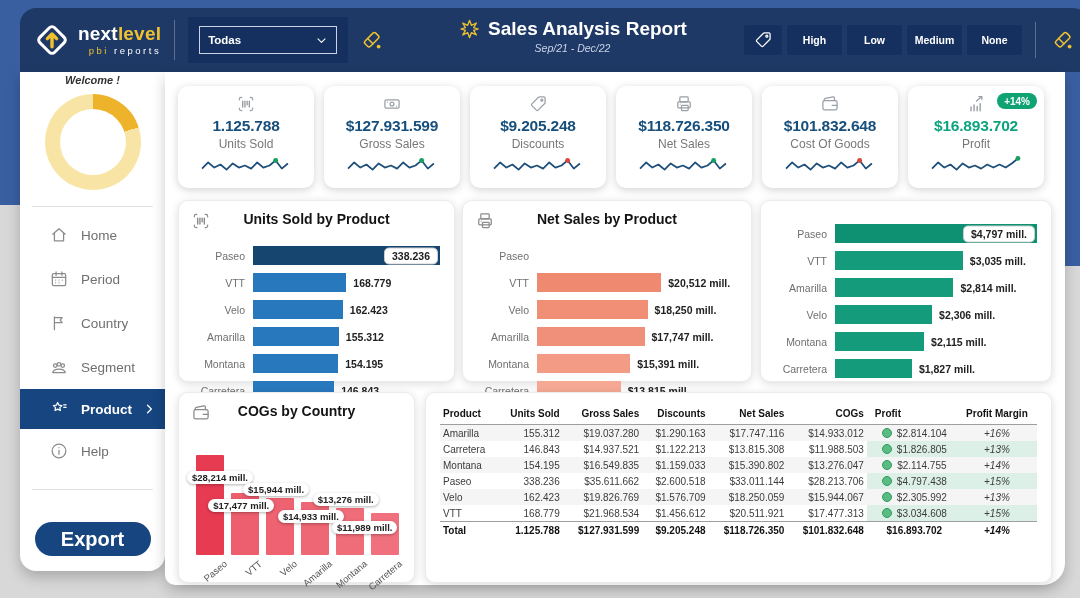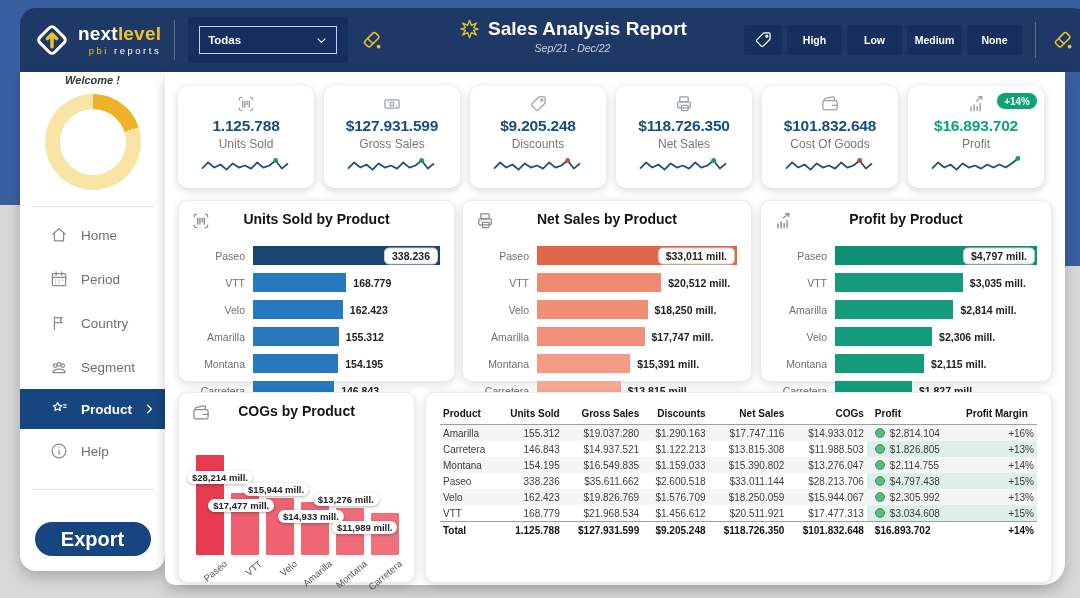--- a/index.html
+++ b/index.html
@@ -103,22 +103,22 @@
   .ptable{width:100%;border-collapse:collapse;margin-top:2px;}
   .ptable th{font-size:10px;font-weight:700;color:#111;text-align:right;padding:3px 3px 5px;
     border-bottom:1.5px solid #9e9e9e;white-space:nowrap;}
   .ptable th:first-child{text-align:left;}
   .ptable th.col-profit{text-align:left;padding-left:8px;}
   .ptable th.col-margin{text-align:center;}
   .ptable td{font-size:10px;color:#3c3c3c;padding:2.5px 3px;text-align:right;white-space:nowrap;}
   .ptable td:first-child{text-align:left;}
   .ptable tr.odd td{background:#f5f5f5;}
   .ptable td.cell-green{background:#DDF0E7;}
-  .ptable td.cell-profit{text-align:left;padding-left:8px;}
-  .ptable td.cell-margin{text-align:right;}
+  .ptable td.cell-profit{text-align:center;padding-left:8px;}
+  .ptable td.cell-margin{text-align:center;font-style:italic;}
   .ptable tr.total td{font-weight:700;color:#111;border-top:1.5px solid #9e9e9e;background:#fff;}
   .dot{display:inline-block;width:10px;height:10px;border-radius:50%;background:#5ABB83;
     border:1.5px solid #2F9C5F;margin-right:5px;vertical-align:-1.5px;box-sizing:border-box;}
 </style>
 </head>
 <body>
 
 <div class="stage">
   <div class="bg-top"></div>
   <div class="bg-right"></div>
@@ -440,25 +440,20 @@
               <rect x="4.5" y="9.5" width="15" height="7" rx="1.2"></rect>
               <rect x="9" y="13.5" width="8" height="6.5" rx="1"></rect>
               <path d="M7.4 12h.01"></path>
             </svg>
           </span>
         <h2>Net Sales by Product</h2>
       </div>
       <div class="hbars" id="chart-1">
           <div class="hrow">
             <span class="hlabel">Paseo</span>
-            <span class="htrack">
-              <span class="hbar" style="width:100%;background:#E2674A;">
-                <span class="chip">$33,011 mill.</span>
-              </span>
-            </span>
           </div>
           <div class="hrow">
             <span class="hlabel">VTT</span>
             <span class="htrack">
               <span class="hbar" style="width:62.1368634697525%;background:#EF8A70;"></span>
               <span class="hval">$20,512 mill.</span>
             </span>
           </div>
           <div class="hrow">
             <span class="hlabel">Velo</span>
@@ -485,29 +480,20 @@
             <span class="hlabel">Carretera</span>
             <span class="htrack">
               <span class="hbar" style="width:41.84968646814698%;background:#F5A995;"></span>
               <span class="hval">$13,815 mill.</span>
             </span>
           </div>
         </div>
     </section>
 
     <section class="card" id="card-profit">
-      <div class="card-title-row">
-        <span class="c-icon">
-            <svg width="20" height="20" viewBox="0 0 24 24" fill="none" stroke="currentColor" stroke-width="1.5" stroke-linecap="round" stroke-linejoin="round">
-              <path d="M6 20v-4.5M9.7 20v-7M13.4 20v-5M17 20v-8.5" stroke-width="1.7"></path>
-              <path d="M12.5 8.5 19 3M19 3h-3.6M19 3v3.6"></path>
-            </svg>
-          </span>
-        <h2>Profit by Product</h2>
-      </div>
       <div class="hbars" id="chart-2">
           <div class="hrow">
             <span class="hlabel">Paseo</span>
             <span class="htrack">
               <span class="hbar" style="width:100%;background:#0E9173;">
                 <span class="chip">$4,797 mill.</span>
               </span>
             </span>
           </div>
           <div class="hrow">
@@ -550,21 +536,21 @@
 
     <section class="card" id="card-cogs">
       <div class="card-title-row">
         <span class="c-icon">
             <svg width="20" height="20" viewBox="0 0 24 24" fill="none" stroke="currentColor" stroke-width="1.5" stroke-linecap="round" stroke-linejoin="round">
               <path d="M5 8V7.2c0-.9.65-1.7 1.55-1.9l8.9-1.9c.95-.2 1.85.5 1.85 1.5V8"></path>
               <rect x="3.5" y="8" width="17" height="11" rx="2"></rect>
               <path d="M14.5 13.5h6"></path>
             </svg>
           </span>
-        <h2>COGs by Product</h2>
+        <h2>COGs by Country</h2>
       </div>
       <div class="cplot" id="chart-3">
           <span class="cbar" style="left: 3.41667px; width: 28px; height: 100px; background: rgb(231, 59, 82);"></span>
           <span class="cchip" style="left: -6px; top: 16px;">$28,214 mill.</span>
           <span class="cbar" style="left: 38.25px; width: 28px; height: 62px; background: rgb(237, 94, 110);"></span>
           <span class="cchip" style="left: 15.25px; top: 44px;">$17,477 mill.</span>
           <span class="cbar" style="left: 73.0833px; width: 28px; height: 57px; background: rgb(238, 98, 113);"></span>
           <span class="cchip" style="left: 50.0833px; top: 28px;">$15,944 mill.</span>
           <span class="cbar" style="left: 107.917px; width: 28px; height: 53px; background: rgb(238, 103, 116);"></span>
           <span class="cchip" style="left: 84.9167px; top: 55px;">$14,933 mill.</span>

